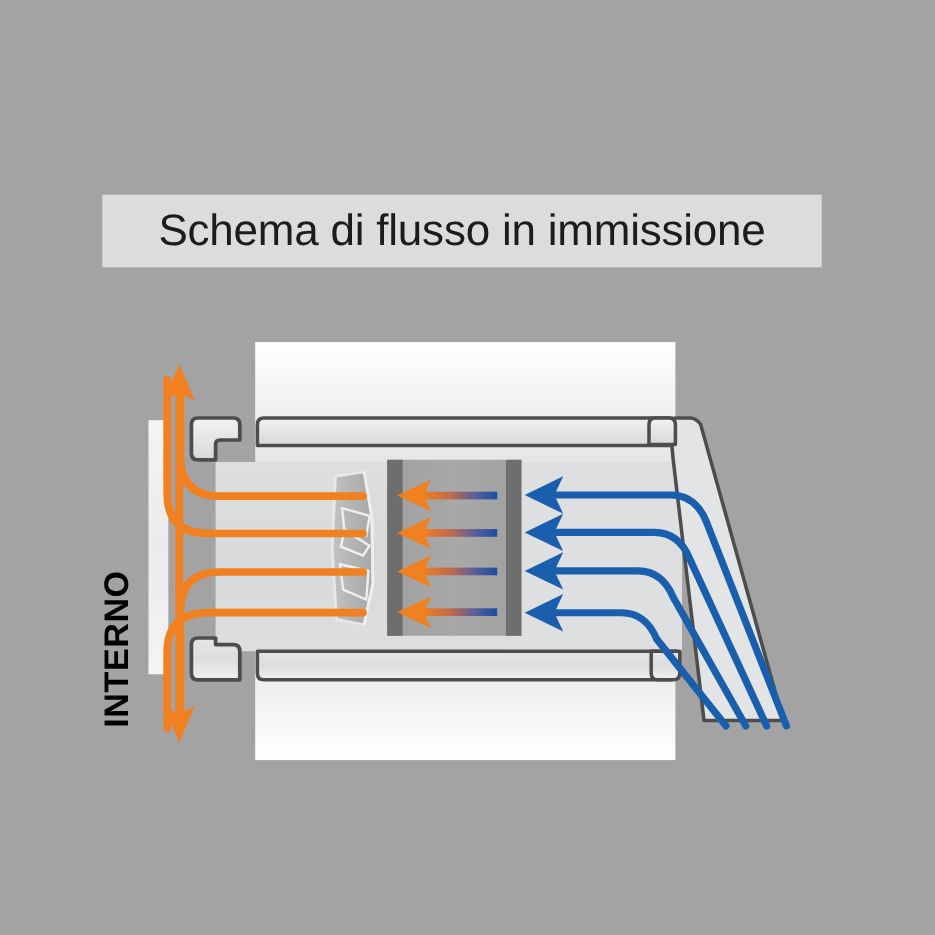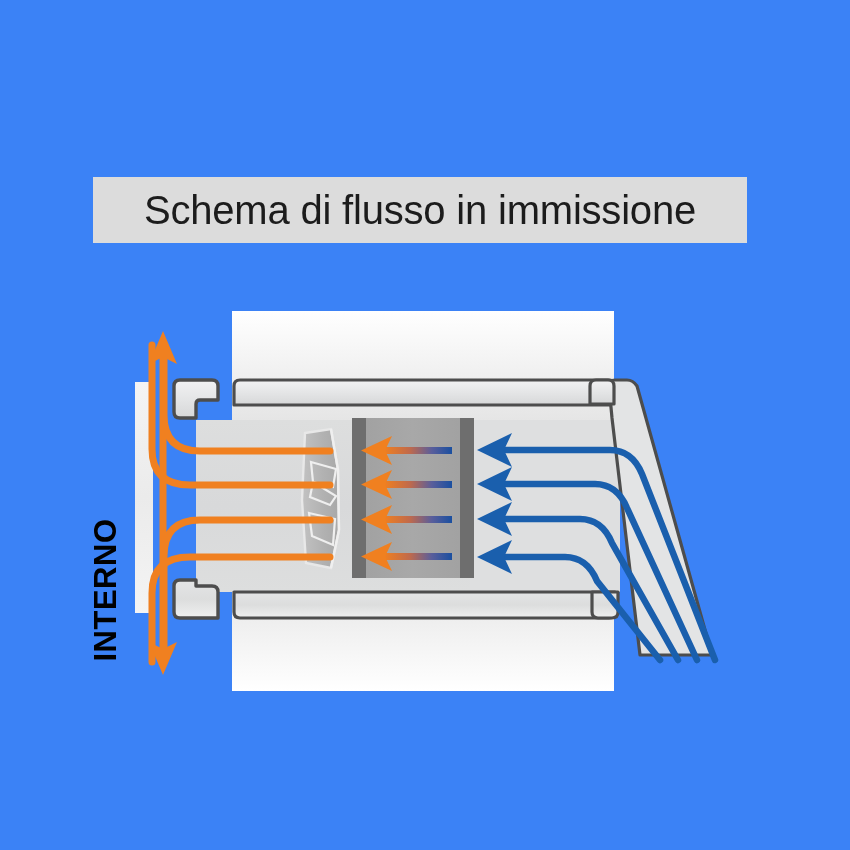--- a/index.html
+++ b/index.html
@@ -10,21 +10,21 @@
   body {
     width: 850px;
     height: 850px;
     font-family: "Liberation Sans", sans-serif;
     overflow: hidden;
   }
   #stage {
     position: relative;
     width: 850px;
     height: 850px;
-    background: #3b82f6;
+    background: #a3a3a3;
   }
   #title-banner {
     position: absolute;
     left: 93px;
     top: 177px;
     width: 654px;
     height: 66px;
     background: #dcdcdc;
   }
   #title-text {

